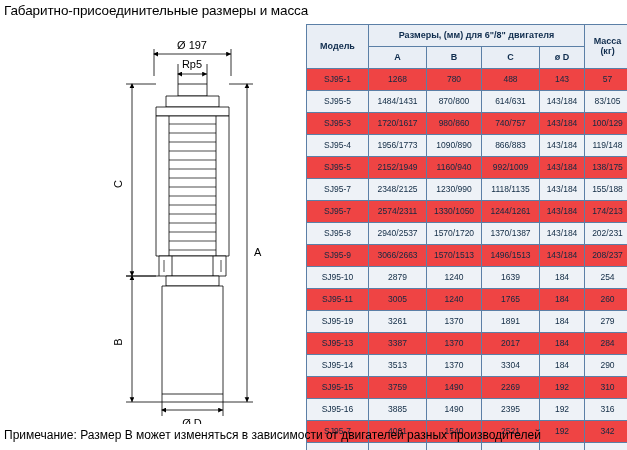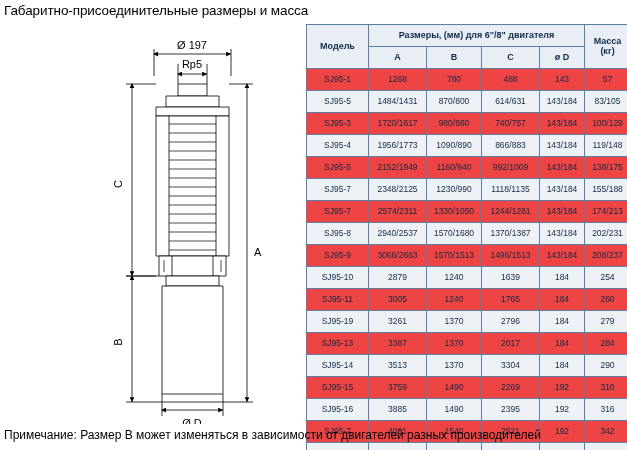--- a/index.html
+++ b/index.html
@@ -256,21 +256,21 @@
           <td class="model-cell">SJ95-7</td>
           <td>2574/2311</td>
           <td>1330/1050</td>
           <td>1244/1261</td>
           <td>143/184</td>
           <td>174/213</td>
         </tr>
         <tr class="shade">
           <td class="model-cell">SJ95-8</td>
           <td>2940/2537</td>
-          <td>1570/1680</td>
+          <td>1570/1720</td>
           <td>1370/1387</td>
           <td>143/184</td>
           <td>202/231</td>
         </tr>
         <tr class="plain">
           <td class="model-cell">SJ95-9</td>
           <td>3066/2663</td>
           <td>1570/1513</td>
           <td>1496/1513</td>
           <td>143/184</td>
@@ -289,21 +289,21 @@
           <td>3005</td>
           <td>1240</td>
           <td>1765</td>
           <td>184</td>
           <td>260</td>
         </tr>
         <tr class="shade">
           <td class="model-cell">SJ95-19</td>
           <td>3261</td>
           <td>1370</td>
-          <td>2796</td>
+          <td>1891</td>
           <td>184</td>
           <td>279</td>
         </tr>
         <tr class="plain">
           <td class="model-cell">SJ95-13</td>
           <td>3387</td>
           <td>1370</td>
           <td>2017</td>
           <td>184</td>
           <td>284</td>

